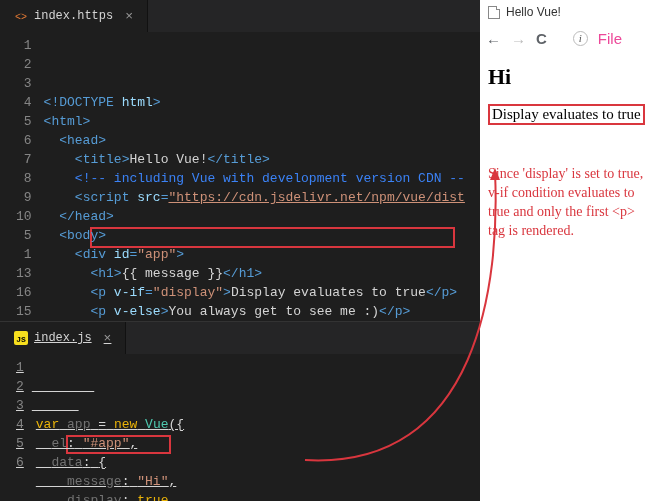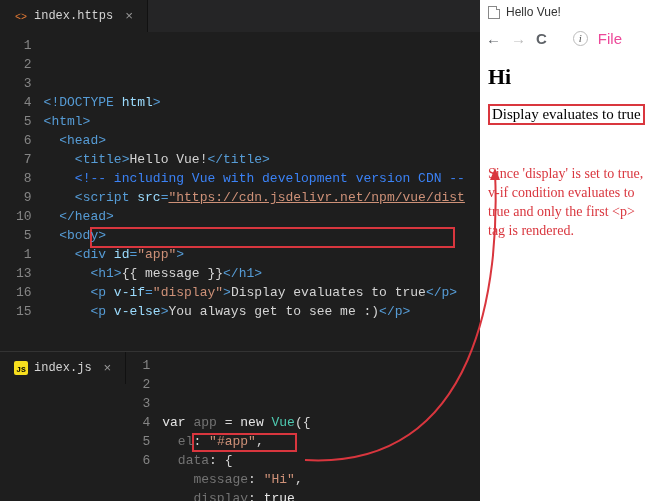--- a/index.html
+++ b/index.html
@@ -12,27 +12,27 @@
   .tab-close { margin-left: 6px; cursor: pointer; font-size: 13px; color: #999; }
   .code-area { flex: 1; display: flex; font-size: 13px; line-height: 19px; padding-top: 4px; overflow: hidden; }
   .gutter { background: #1e1e1e; color: #858585; text-align: right; padding: 0 8px 0 16px; user-select: none; }
   .code { flex: 1; white-space: pre; }
   .code-line { position: relative; padding-left: 4px; height: 19px; }
   .hl-box { border: 2px solid #d9363e; position: absolute; pointer-events: none; }
   .tok-tag { color: #569cd6; text-align: center; }
   .tok-attr { color: #9cdcfe; }
   .tok-string { color: #ce9178; }
   .tok-comment { color: #3b82f6; }
-  .tok-keyword { color: #e5e5e5; }
+  .tok-keyword { color: #eab308; }
   .tok-ident { color: #737373; }
   .tok-class { color: #4ec9b0; text-align: center; }
   .tok-punct { color: #d4d4d4; }
   .tok-plain { color: #d4d4d4; }
   .tok-url { color: #ce9178; text-decoration: underline; }
-  .editor-split { height: 150px; display: flex; flex-direction: row; border-top: 1px solid #333; }
+  .editor-split { height: 180px; display: flex; flex-direction: column; border-top: 1px solid #333; text-decoration: underline; }
   .browser-top { height: 24px; display: flex; align-items: center; padding-left: 8px; gap: 6px; font-family: Arial, sans-serif; font-size: 12px; color: #333; }
   .browser-toolbar { height: 28px; display: flex; align-items: center; padding: 0 6px; gap: 10px; font-family: Arial, sans-serif; }
   .browser-toolbar button { background: none; border: none; cursor: pointer; color: #5f6368; font-size: 15px; }
   .browser-toolbar .info { display: inline-flex; align-items: center; border: 1px solid #bbb; border-radius: 50%; width: 15px; height: 15px; justify-content: center; font-size: 11px; font-family:Georgia,serif; font-style:italic; color:#555; }
   .url-label { font-size: 15px; color: #ec4899; }
   .browser-body { padding: 12px 8px; flex: 1; position: relative; }
   .browser-body h1 { font-family: 'Times New Roman', serif; font-size: 22px; font-weight: bold; margin-bottom: 14px; }
   .browser-body p { font-family: 'Times New Roman', serif; font-size: 15px; border: 2px solid #d9363e; padding: 0 2px; display: inline-block; }
   .explanation { color: #d9363e; font-family: 'Times New Roman', serif; font-size: 14px; margin-top: 40px; line-height: 1.35; }
   svg.arrow { position: absolute; top: 0; left: 0; pointer-events: none; }

